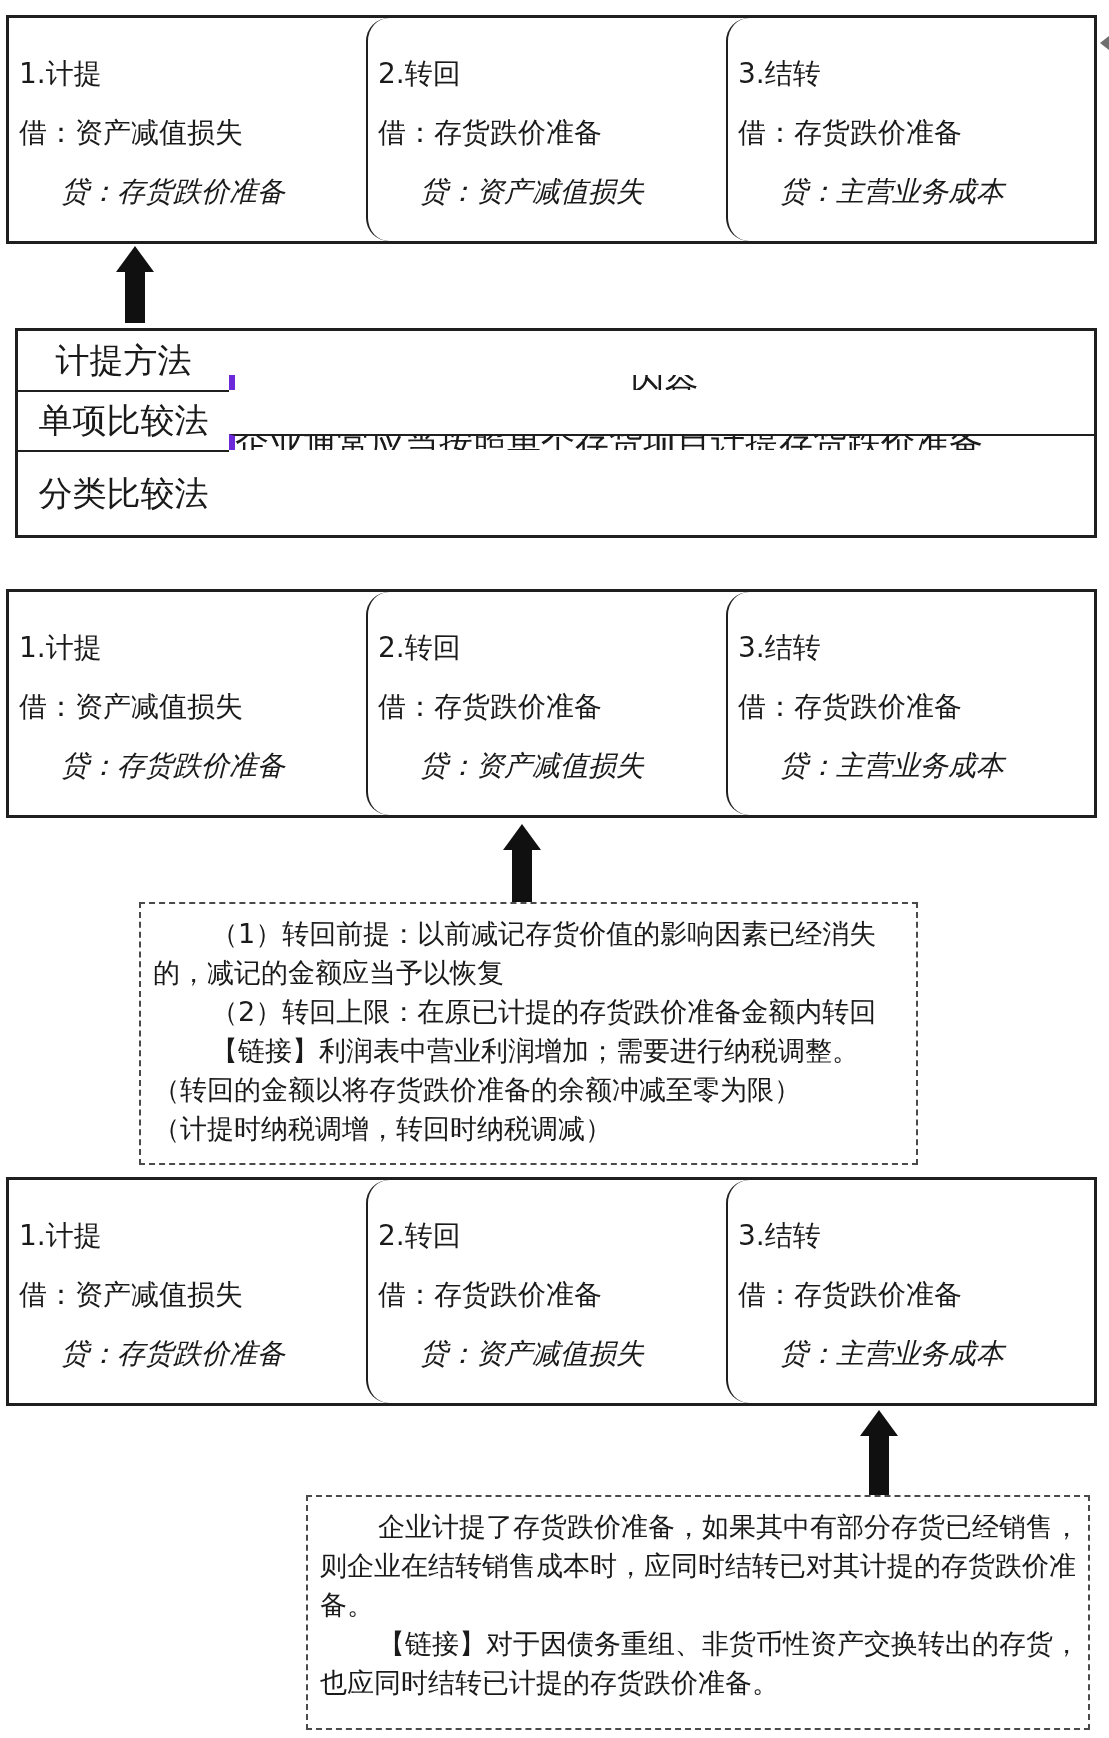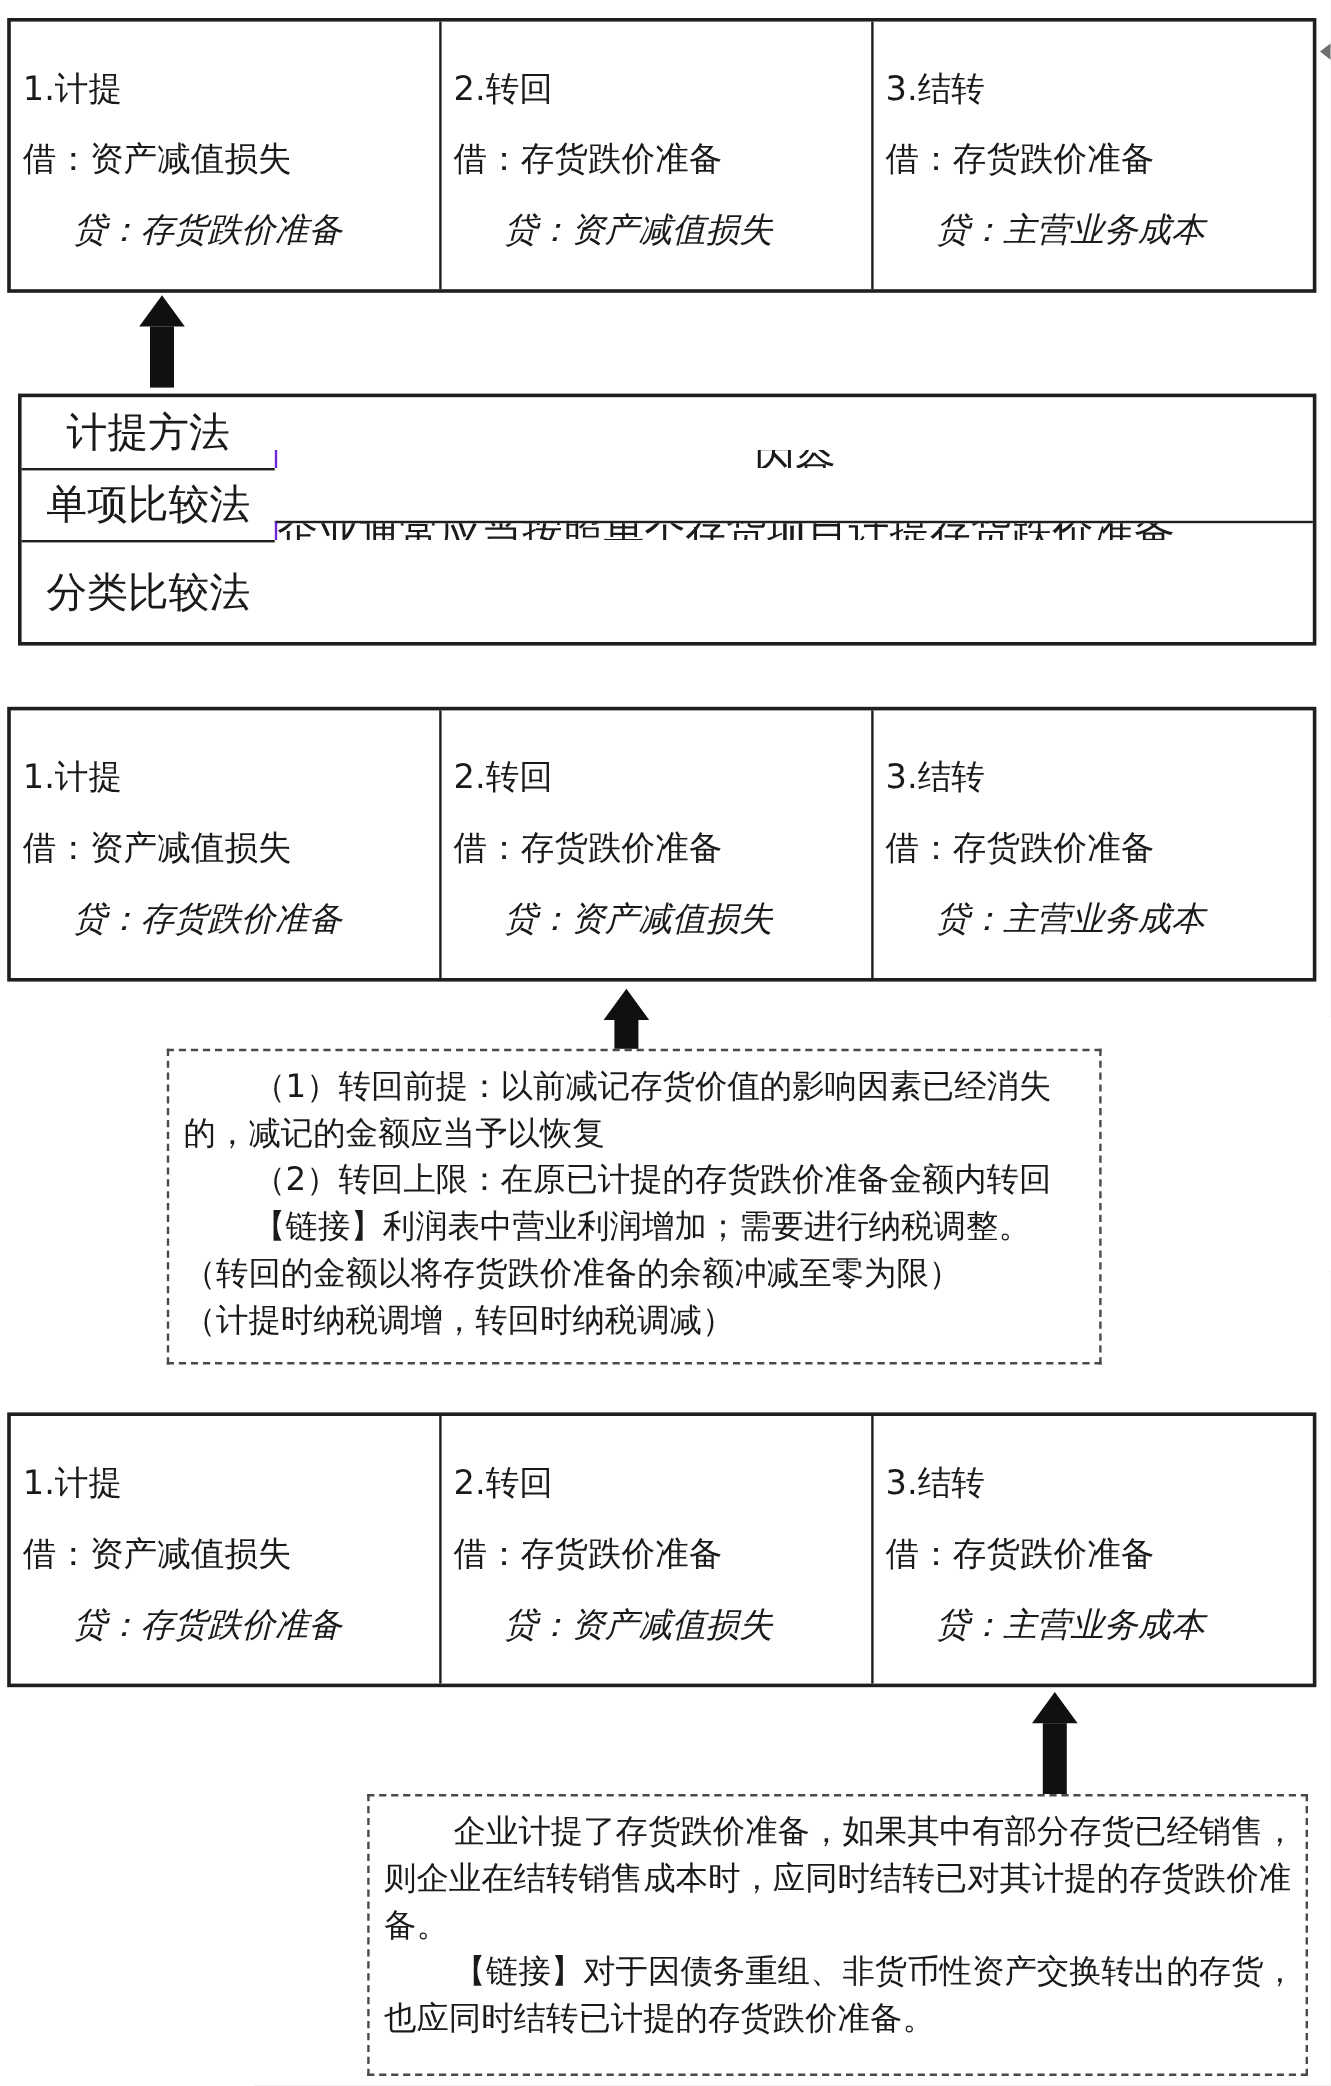--- a/index.html
+++ b/index.html
@@ -8,37 +8,37 @@
     background:#ffffff; overflow:hidden;
     font-family:"DejaVu Sans", sans-serif; color:#1a1a1a;
   }
 
   
   .jtable {
     position:absolute; left:6px; width:1091px; height:229px;
     box-sizing:border-box; border:3px solid #1f1f1f; background:#fff;
     display:flex;
   }
-  .jcell { box-sizing:border-box; padding:26px 0 0 10px; overflow:hidden; }
+  .jcell { box-sizing:border-box; padding:26px 0 0 10px; overflow:hidden;border-radius:23px; }
   .jcell.c1 { flex:0 0 357px; }
   .jcell.c2 { flex:0 0 360px; border-left:2px solid #1f1f1f; }
   .jcell.c3 { flex:1 1 auto;  border-left:2px solid #1f1f1f; }
   .jline { height:59px; line-height:59px; font-size:28px; white-space:nowrap; }
   .jcredit { padding-left:42px;font-style:italic; }
 
   
   .mtable {
     position:absolute; left:15px; top:328px; width:1082px; height:210px;
     box-sizing:border-box; border:3px solid #1f1f1f; background:#fff;
     display:grid; grid-template-columns:211px 1fr; grid-template-rows:59px 60px 1fr;
   }
   .mcell { box-sizing:border-box; display:flex; align-items:center; font-size:34px; white-space:nowrap; overflow:hidden; }
   .mcell.center { justify-content:center; }
   .mcell.bt { border-top:2px solid #1f1f1f; }
-  .mcell.bl { border-left:2px solid #6d28d9;margin-top:44px; }
+  .mcell.bl { border-left:6px solid #6d28d9;margin-top:44px; }
   .mcell.content { }
 
   
   .arrow-up { position:absolute; width:38px; }
   .arrow-up .head {
     width:0; height:0; margin:0 auto;
     border-left:19px solid transparent; border-right:19px solid transparent;
     border-bottom:26px solid #101010;
   }
   .arrow-up .shaft { width:20px; margin:0 auto; background:#101010; }
@@ -112,21 +112,21 @@
       <div class="jline">借：存货跌价准备</div>
       <div class="jline jcredit">贷：主营业务成本</div>
     </div>
   </div>
 
   <div class="arrow-up" style="left:503px; top:824px">
     <div class="head"></div>
     <div class="shaft" style="height:52px"></div>
   </div>
 
-  <div class="note" style="left:139px; top:874px; width:779px; height:263px">
+  <div class="note" style="left:139px; top:902px; width:779px; height:263px">
     <div class="nline ind">（1）转回前提：以前减记存货价值的影响因素已经消失</div>
     <div class="nline">的，减记的金额应当予以恢复</div>
     <div class="nline ind">（2）转回上限：在原已计提的存货跌价准备金额内转回</div>
     <div class="nline ind">【链接】利润表中营业利润增加；需要进行纳税调整。</div>
     <div class="nline">（转回的金额以将存货跌价准备的余额冲减至零为限）</div>
     <div class="nline">（计提时纳税调增，转回时纳税调减）</div>
   </div>
 
   <div class="jtable" style="top:1177px">
     <div class="jcell c1">

